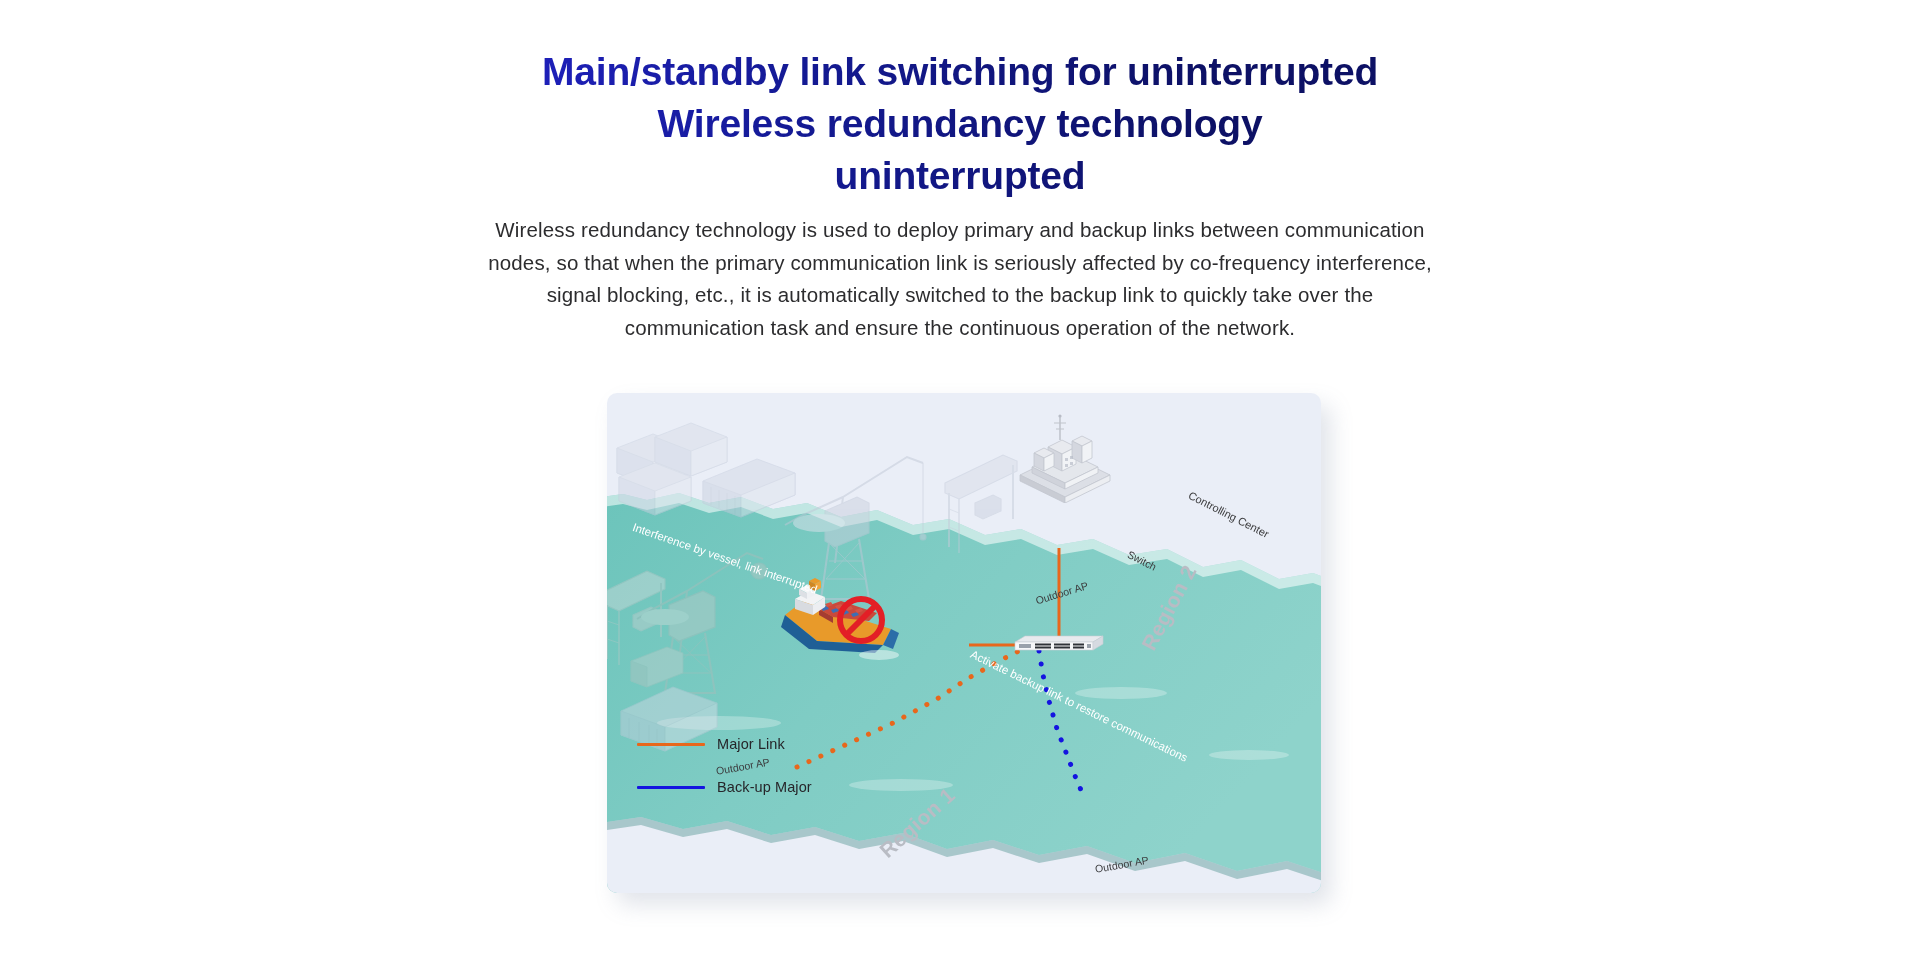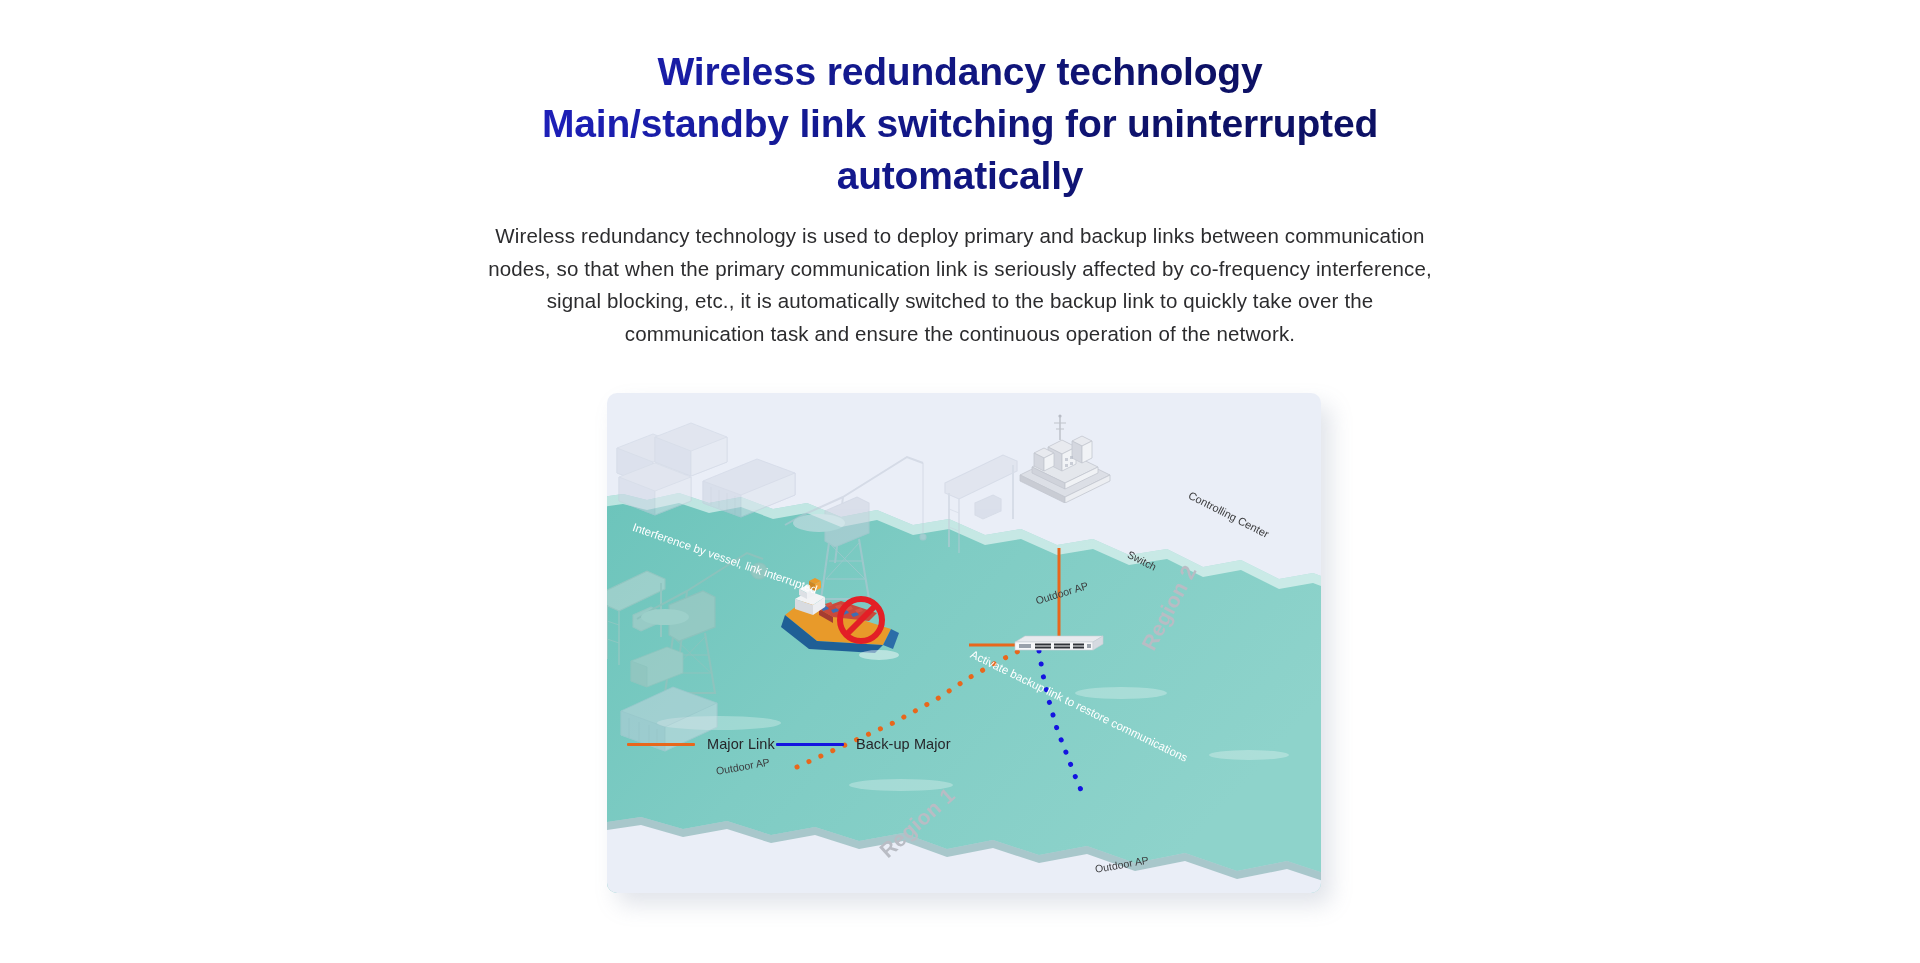--- a/index.html
+++ b/index.html
@@ -32,21 +32,21 @@
     letter-spacing: -0.2px;
     background: linear-gradient(90deg, #1f1fd6 0%, #2222c9 22%, #141a93 42%, #0d1166 62%, #0c1060 100%);
     -webkit-background-clip: text;
     background-clip: text;
     color: transparent;
     -webkit-text-fill-color: transparent;
   }
   .title .tline { display: block; }
 
   .subtitle {
-    margin: 18px auto 0 auto;
+    margin: 12px auto 0 auto;
     width: 960px;
     font-size: 20.5px;
     line-height: 32.5px;
     color: #2c2c2e;
     text-align: center;
     letter-spacing: 0.15px;
   }
 
   
   .figure {
@@ -136,24 +136,24 @@
   .lbl-activate {
     left: 367px; top: 255px;
     font-size: 11.5px; color: #ffffff;
     transform: rotate(26deg);
     transform-origin: 0 0;
   }
 
   
   .legend {
     position: absolute;
-    left: 20px; top: 343px;
+    left: 30px; top: 343px;
     display: flex;
-    flex-direction: row;
-    gap: 1px;
+    flex-direction: column;
+    gap: 27px;
   }
   .legend-row {
     display: flex;
     align-items: center;
     gap: 12px;
   }
   .legend-swatch {
     width: 68px; height: 3px;
     border-radius: 1px;
   }
@@ -163,23 +163,23 @@
     letter-spacing: 0.1px;
   }
 </style>
 </head>
 <body>
 
 <div class="page">
 
   <div class="heading-block">
     <h1 class="title">
+      <span class="tline">Main/standby link switching for uninterrupted</span>
       <span class="tline">Wireless redundancy technology</span>
-      <span class="tline">Main/standby link switching for uninterrupted</span>
-      <span class="tline">automatically</span>
+      <span class="tline">uninterrupted</span>
     </h1>
     <p class="subtitle">Wireless redundancy technology is used to deploy primary and backup links between communication nodes, so that when the primary communication link is seriously affected by co-frequency interference, signal blocking, etc., it is automatically switched to the backup link to quickly take over the communication task and ensure the continuous operation of the network.</p>
   </div>
 
   <div class="figure">
     <div class="card">
 
       <svg class="water" viewBox="0 0 728 500" preserveAspectRatio="none" aria-hidden="true">
         <defs>
           <linearGradient id="wgrad" x1="0" y1="0" x2="1" y2="0.5">

